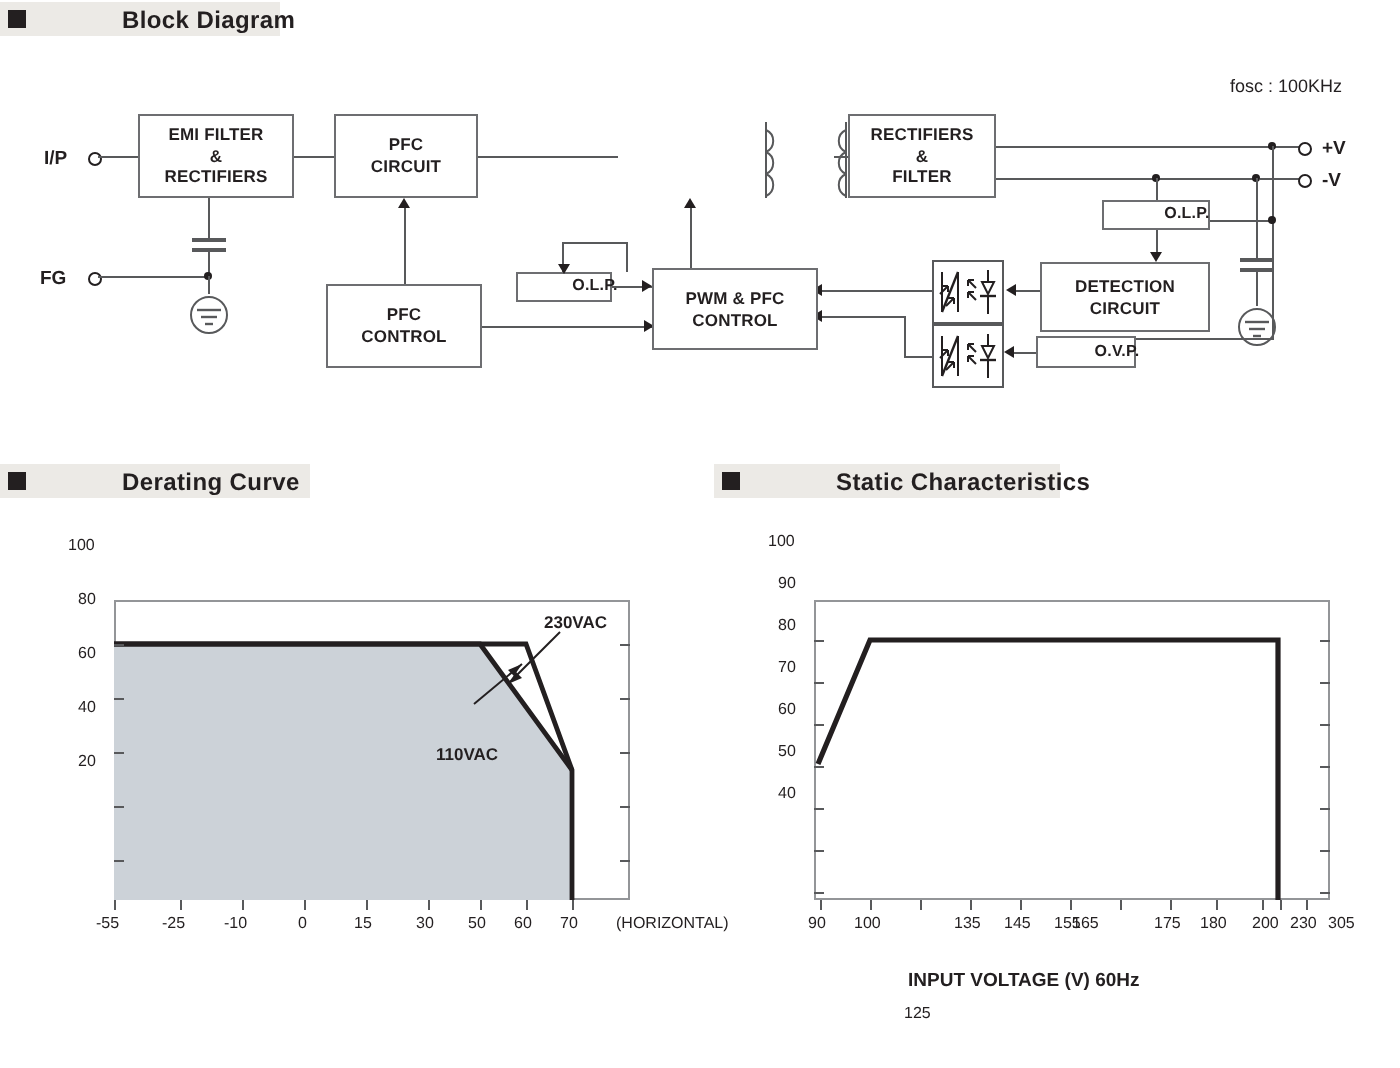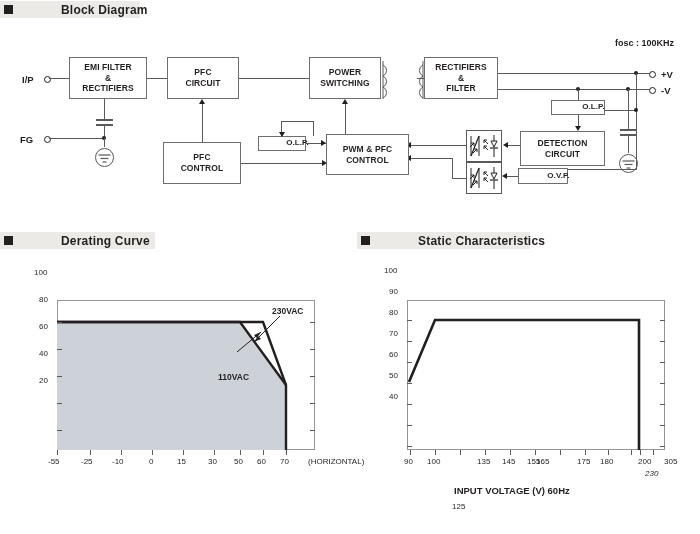--- a/index.html
+++ b/index.html
@@ -26,21 +26,21 @@
     width:9px;height:9px;background:#231f20;
     display:inline-block;margin-right:6px;flex:none;
   }
   .sect-hdr .txt{
     font-size:12px;font-weight:bold;letter-spacing:.2px;
     white-space:nowrap;color:#231f20;padding-left:42px;
   }
 
   
   .abs{position:absolute;}
-  .lbl{position:absolute;font-size:9px;white-space:nowrap;color:#231f20;font-weight:bold;}
+  .lbl{position:absolute;font-size:9px;white-space:nowrap;color:#231f20;}
   .lbl-b{position:absolute;font-size:9.5px;font-weight:bold;white-space:nowrap;color:#231f20;}
 
   
   .bd-box{
     position:absolute;
     border:1px solid #6d6e71;
     background:#ffffff;
     box-sizing:border-box;
     display:flex;align-items:center;justify-content:center;
     text-align:center;
@@ -121,23 +121,20 @@
     <div class="w wv" style="left:202px;top:104px;height:38px;"></div>
     <div class="arr arr-u" style="left:199px;top:99px;"></div>
 
     <div class="bd-box" style="left:163px;top:142px;width:78px;height:42px;">
       <span>PFC<br>CONTROL</span>
     </div>
 
     <div class="w wh" style="left:241px;top:163px;width:85px;"></div>
     <div class="arr arr-r" style="left:322px;top:160px;"></div>
 
-    <div class="bd-box" style="left:309px;top:57px;width:72px;height:42px;">
-      <span>POWER<br>SWITCHING</span>
-    </div>
 
     <div class="w wv" style="left:345px;top:104px;height:30px;"></div>
     <div class="arr arr-u" style="left:342px;top:99px;"></div>
 
     <svg class="abs" style="left:381px;top:55px;" width="44" height="50" viewBox="0 0 44 50">
       <line x1="2" y1="6" x2="2" y2="44" stroke="#58595b" stroke-width="1"></line>
       <path d="M2 10 a6 6 0 0 1 0 11" fill="none" stroke="#58595b" stroke-width="1"></path>
       <path d="M2 21 a6 6 0 0 1 0 11" fill="none" stroke="#58595b" stroke-width="1"></path>
       <path d="M2 32 a6 6 0 0 1 0 11" fill="none" stroke="#58595b" stroke-width="1"></path>
       <line x1="42" y1="6" x2="42" y2="44" stroke="#58595b" stroke-width="1"></line>
@@ -396,24 +393,24 @@
     <div class="tick" style="left:210px;top:200px;width:1px;height:5px;"></div>
     <div class="axis-txt" style="left:186px;top:207px;">165</div>
 
     <div class="tick" style="left:235px;top:200px;width:1px;height:5px;"></div>
     <div class="axis-txt" style="left:227px;top:207px;text-align:center;">175</div>
 
     <div class="tick" style="left:258px;top:200px;width:1px;height:5px;"></div>
     <div class="axis-txt" style="left:250px;top:207px;">180</div>
 
     <div class="tick" style="left:281px;top:200px;width:1px;height:5px;"></div>
-    <div class="axis-txt" style="left:288px;top:207px;">200</div>
+    <div class="axis-txt" style="left:276px;top:207px;">200</div>
 
     <div class="tick" style="left:303px;top:200px;width:1px;height:5px;"></div>
-    <div class="axis-txt" style="left:295px;top:219px;font-style:italic;">230</div>
+    <div class="axis-txt" style="left:295px;top:207px;">230</div>
 
     <div class="tick" style="left:290px;top:200px;width:1px;height:5px;"></div>
     <div class="axis-txt" style="left:314px;top:207px;">305</div>
 
     <div class="lbl-b" style="left:104px;top:235px;">INPUT VOLTAGE (V) 60Hz</div>
   </div>
 
 </div>
 
 </body></html>

